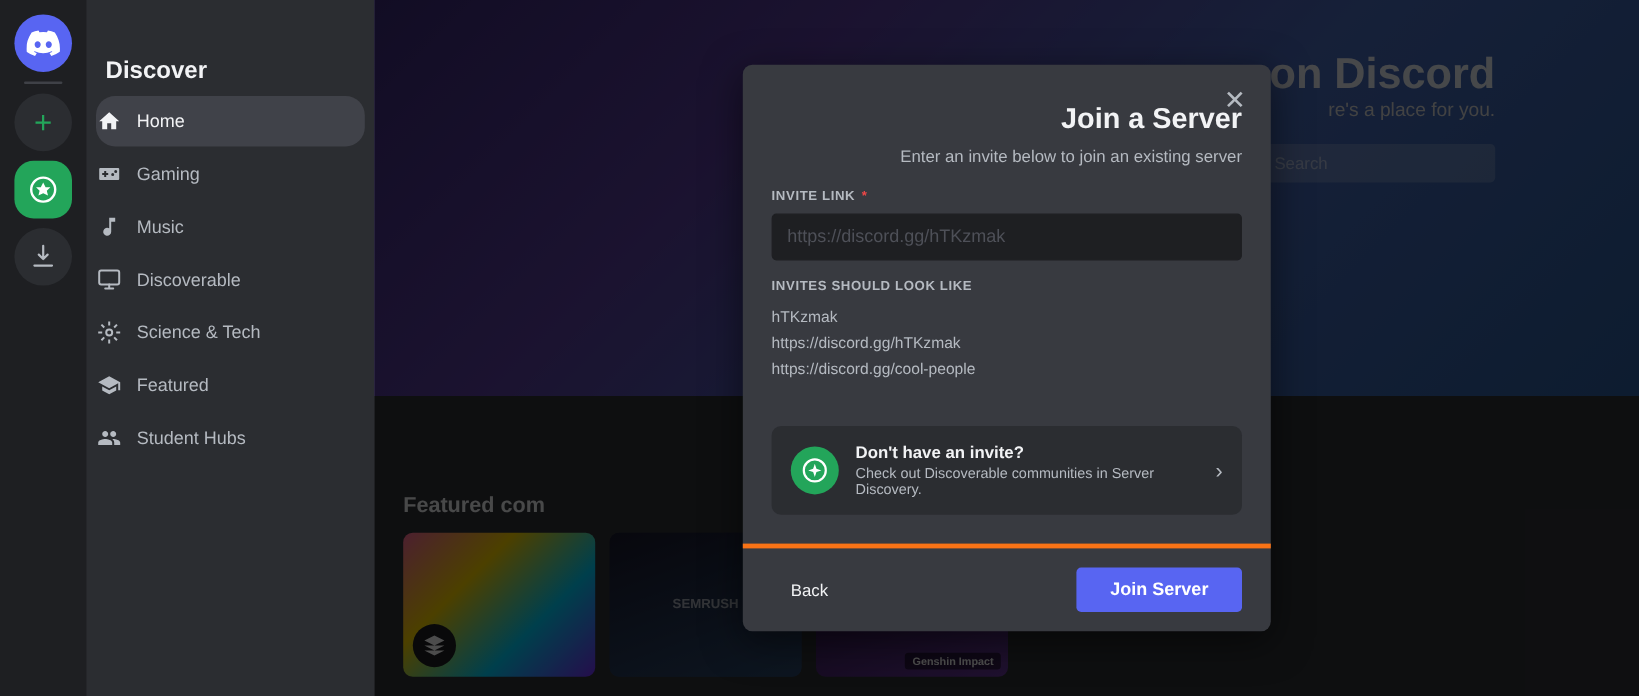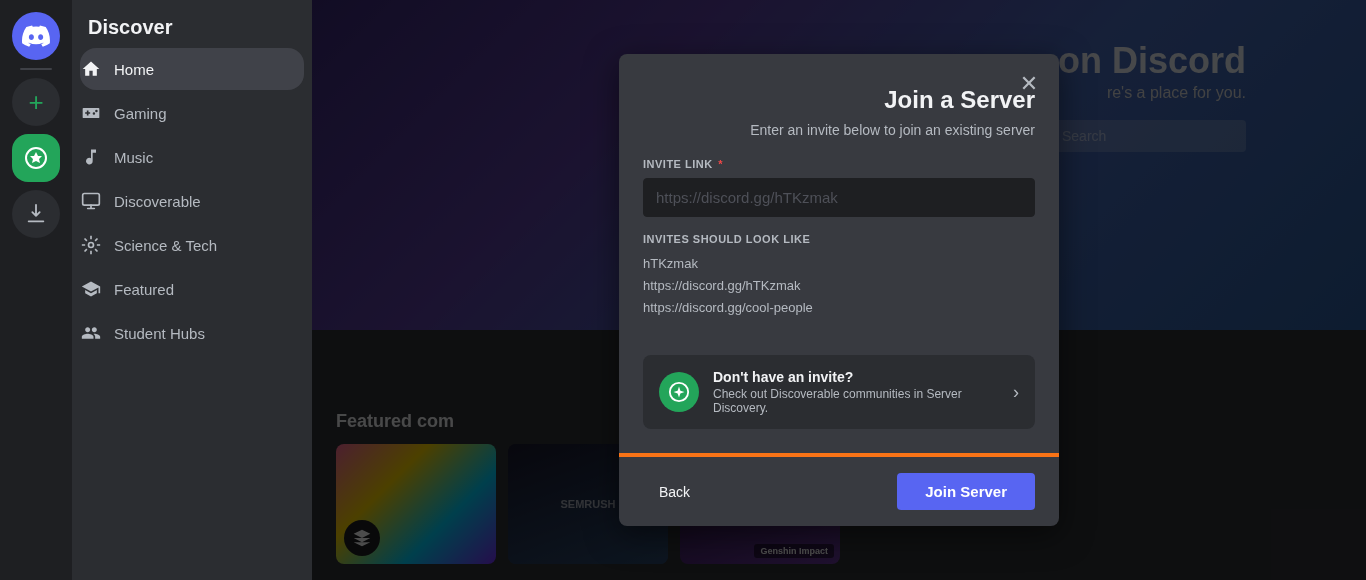--- a/index.html
+++ b/index.html
@@ -66,20 +66,21 @@
       background: #2b2d31;
       display: flex;
       flex-direction: column;
       flex-shrink: 0;
     }
     .sidebar-header {
       padding: 16px 28px 8px 16px;
       color: #f2f3f5;
       font-size: 20px;
       font-weight: 700;
+      margin-top: 32px;
     }
     .sidebar-item {
       display: flex;
       align-items: center;
       gap: 12px;
       padding: 10px 0;
       border-radius: 16px;
       cursor: pointer;
       color: #b5bac1;
       font-size: 15px;

